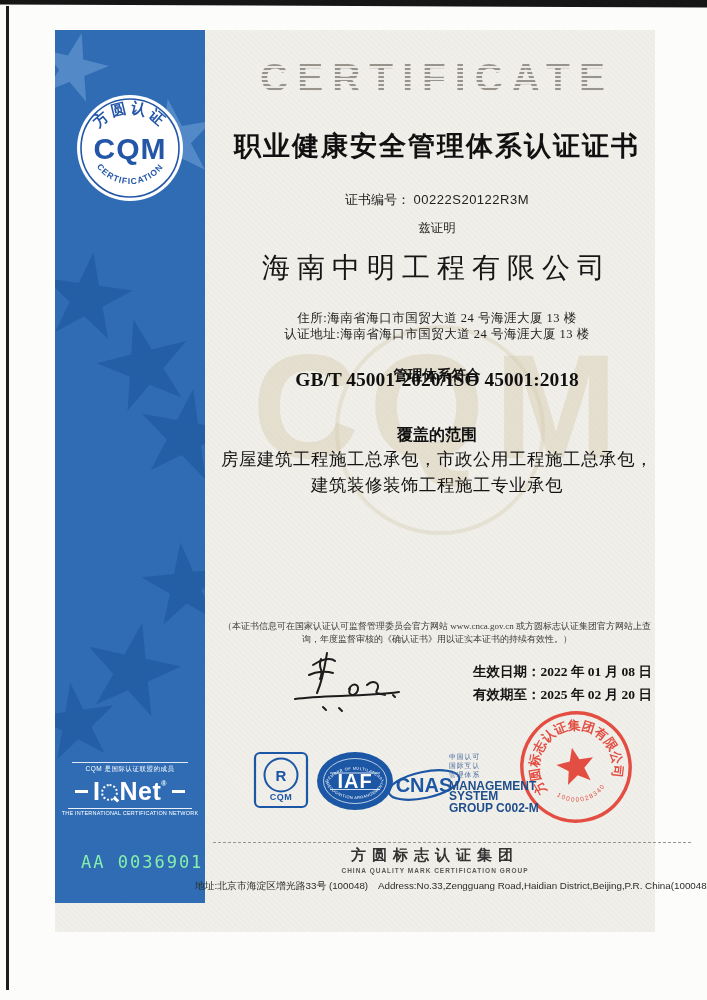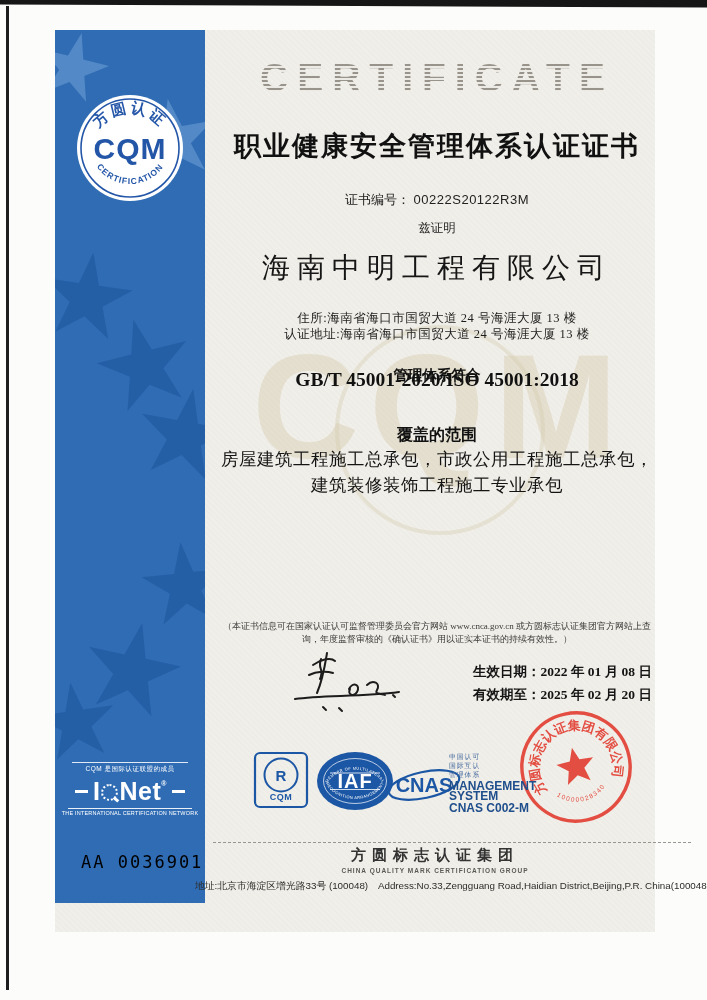--- a/index.html
+++ b/index.html
@@ -30,21 +30,21 @@
   .iqnet-row { display:flex; align-items:center; justify-content:center; gap:5px; margin-top:3px; position:relative; }
   .iqnet-dash { width:13px; height:3px; background:#ffffff; }
   .iqnet-name { font-size:25px; font-weight:bold; letter-spacing:0.5px; display:flex; align-items:center; }
   .iqnet-q { width:17px; height:17px; border:2.5px dotted #ffffff; border-radius:50%; margin:2px 1px 0 1px; position:relative; }
   .iqnet-q::after { content:""; position:absolute; right:-3px; bottom:-2px; width:6px; height:3px; background:#fff; transform:rotate(40deg); }
   .iqnet-reg { font-size:7px; vertical-align:top; position:relative; top:-8px; }
   .iqnet-underline { width:124px; margin:2px auto 1px auto; border-top:1.5px solid rgba(255,255,255,0.9); }
   .iqnet-tagline { font-size:5.5px; letter-spacing:0.2px; }
 
   .serial { position:absolute; left:26px; top:822px; font-family:"DejaVu Sans Mono",monospace;
-            font-size:17px; letter-spacing:2px; color:#000000; }
+            font-size:17px; letter-spacing:2px; color:#86efac; }
 
   
   .wm-circle { position:absolute; left:280px; top:295px; width:210px; height:210px;
                border:4px solid rgba(206,194,162,0.30); border-radius:50%; }
   .wm-text { position:absolute; left:155px; top:292px; width:460px; text-align:center;
              font-size:148px; font-weight:bold; letter-spacing:10px;
              color:rgba(209,197,165,0.38); font-family:"Liberation Sans",sans-serif; }
 
   
   .row { position:absolute; left:152px; width:460px; text-align:center; }
@@ -230,21 +230,21 @@
     <svg class="acc-cnas" viewBox="0 0 78 50">
       <ellipse cx="39" cy="25" rx="36" ry="13" fill="none" stroke="#1c57a5" stroke-width="2.2" transform="rotate(-12 39 25)"></ellipse>
       <text x="39" y="32" text-anchor="middle" font-size="20" font-weight="bold" fill="#1c57a5">CNAS</text>
     </svg>
 
     <div class="acc-text">
       <div class="acc-cn">中国认可</div>
       <div class="acc-cn">国际互认</div>
       <div class="acc-cn">管理体系</div>
       <div class="acc-en">MANAGEMENT SYSTEM</div>
-      <div class="acc-en">CNAS C002-M</div>
+      <div class="acc-en">GROUP C002-M</div>
     </div>
 
     <div class="sep"></div>
     <div class="footer">
       <div class="f-group">方圆标志认证集团</div>
       <div class="f-group-en">CHINA QUALITY MARK CERTIFICATION GROUP</div>
       <div class="f-addr">地址:北京市海淀区增光路33号 (100048)　Address:No.33,Zengguang Road,Haidian District,Beijing,P.R. China(100048)</div>
     </div>
 
   </div>

